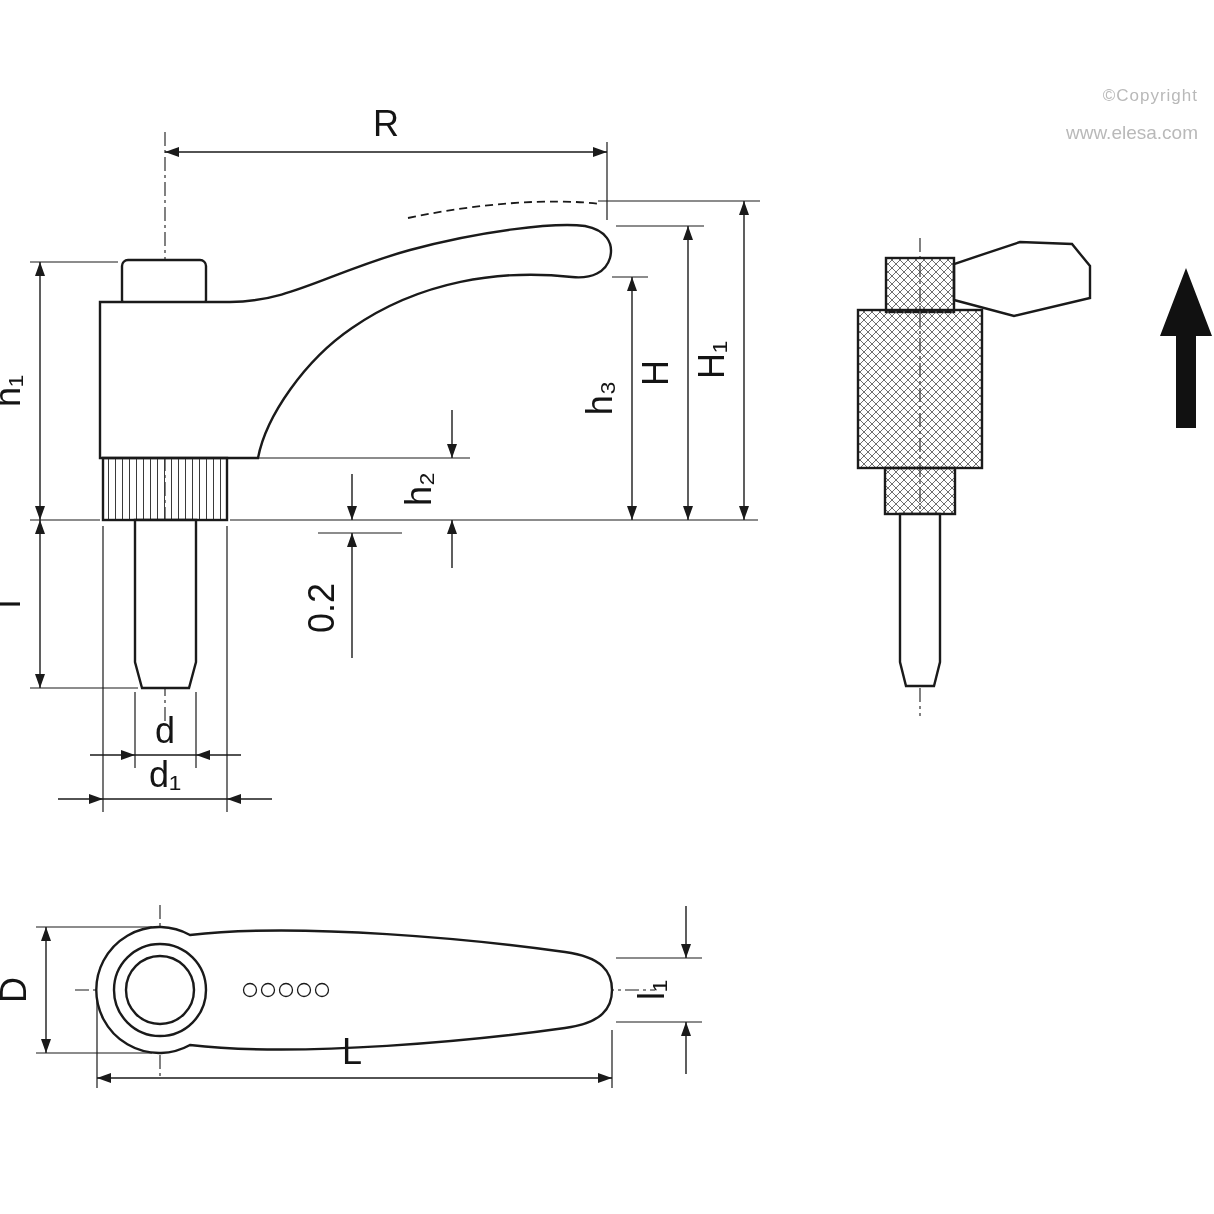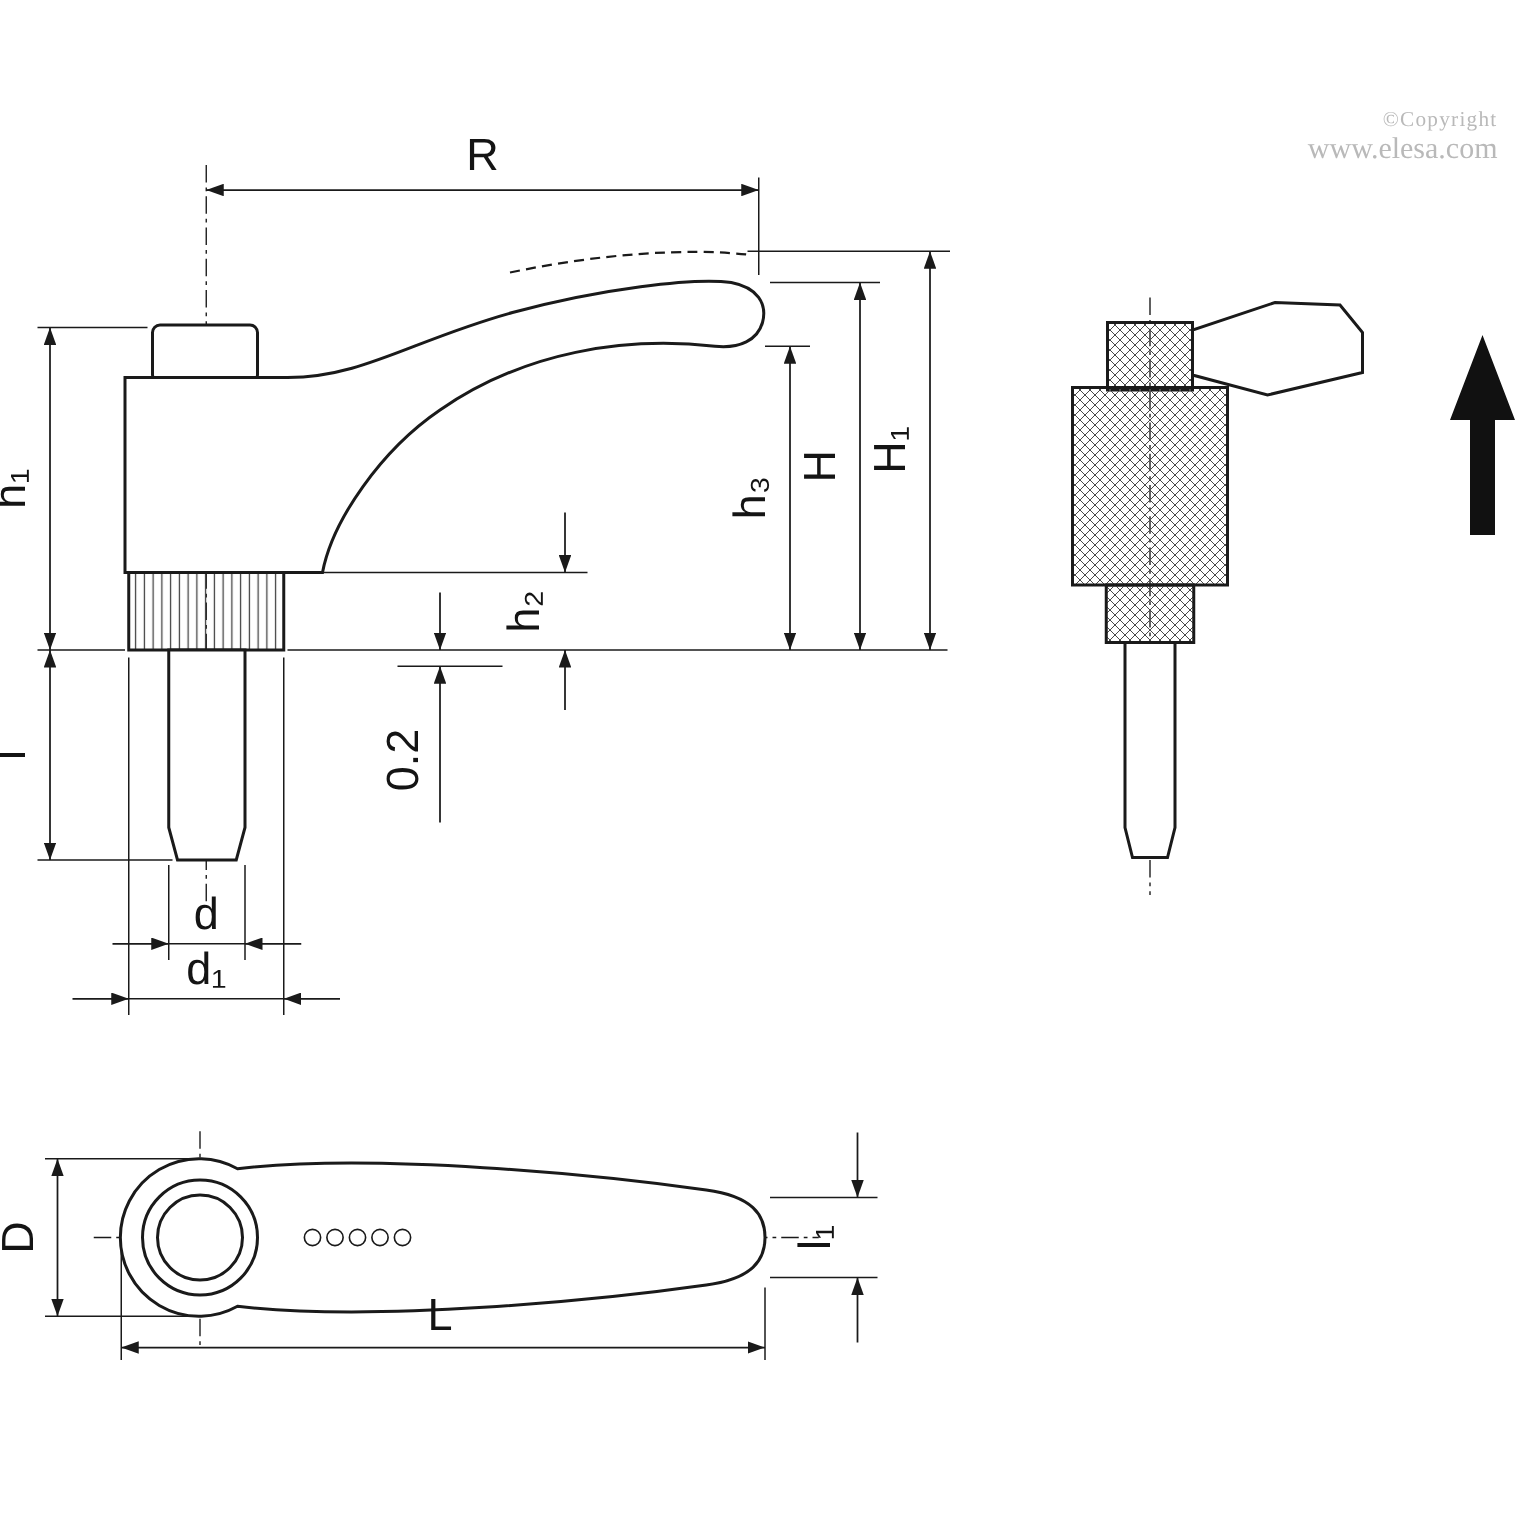--- a/index.html
+++ b/index.html
@@ -7,25 +7,25 @@
          font-family:"Liberation Sans",sans-serif;}
   svg{position:absolute;left:0;top:0;}
   .edge{stroke:#1a1a1a;stroke-width:2.4;fill:#fff;}
   .edge-nf{stroke:#1a1a1a;stroke-width:2.4;fill:none;}
   .thin{stroke:#1a1a1a;stroke-width:1.3;fill:none;}
   .dim{stroke:#1a1a1a;stroke-width:1.4;fill:none;}
   .ext{stroke:#1a1a1a;stroke-width:1.2;fill:none;}
   .cl{stroke:#1a1a1a;stroke-width:1.1;fill:none;stroke-dasharray:14 4 3 4;}
   .dash{stroke:#1a1a1a;stroke-width:1.8;fill:none;stroke-dasharray:8 5;}
   .lbl{font-family:"Liberation Sans",sans-serif;font-size:36px;fill:#141414;text-anchor:middle;}
-  .branding{position:absolute;top:86px;right:16px;text-align:right;line-height:1.15;font-family:Liberation Serif, serif;}
+  .branding{position:absolute;top:86px;right:16px;text-align:right;line-height:1.15;}
   .copyright{font-size:17px;color:#b9b9b9;letter-spacing:1px;}
   .logo-row{font-size:58px;font-weight:bold;color:#c9c9c9;line-height:1.05;letter-spacing:-1px;}
   .reg{font-size:20px;vertical-align:super;font-weight:bold;color:#c9c9c9;}
-  .url{font-size:24px;color:#b9b9b9;}
+  .url{font-size:19px;color:#b9b9b9;margin-top:16px;}
 </style>
 </head>
 <body>
 
 <div class="stage">
 
   <svg width="1214" height="1214" viewBox="0 0 1214 1214">
     <defs>
       <marker id="arw" viewBox="0 0 14 10" refX="14" refY="5" markerWidth="14" markerHeight="10" markerUnits="userSpaceOnUse" orient="auto-start-reverse">
         <path d="M0,0 L14,5 L0,10 Z" fill="#1a1a1a"></path>

